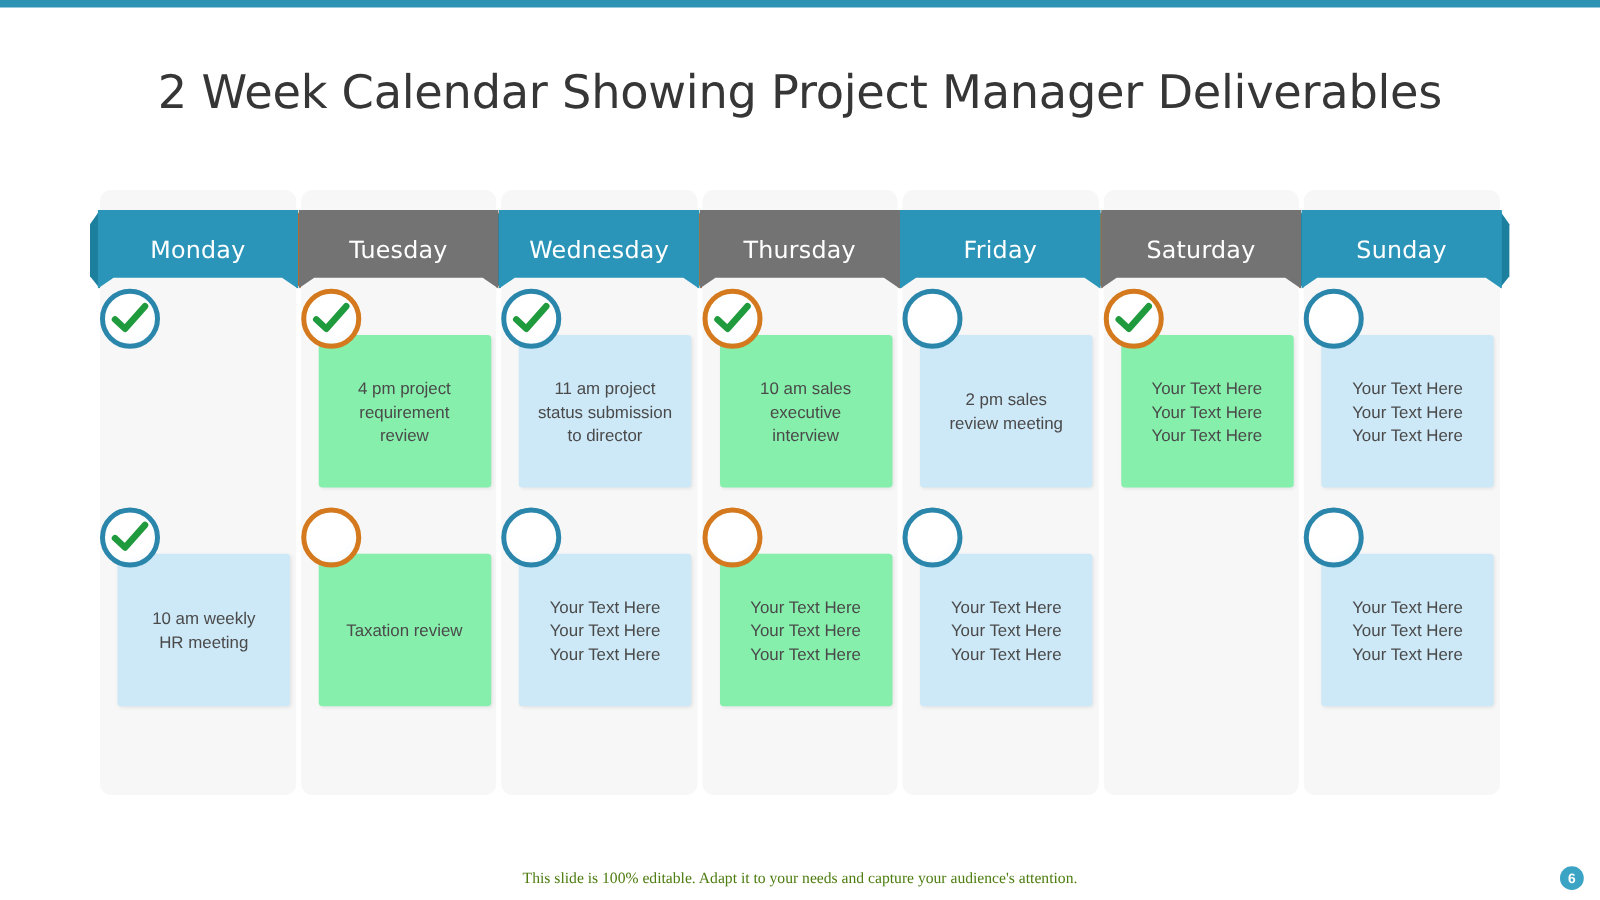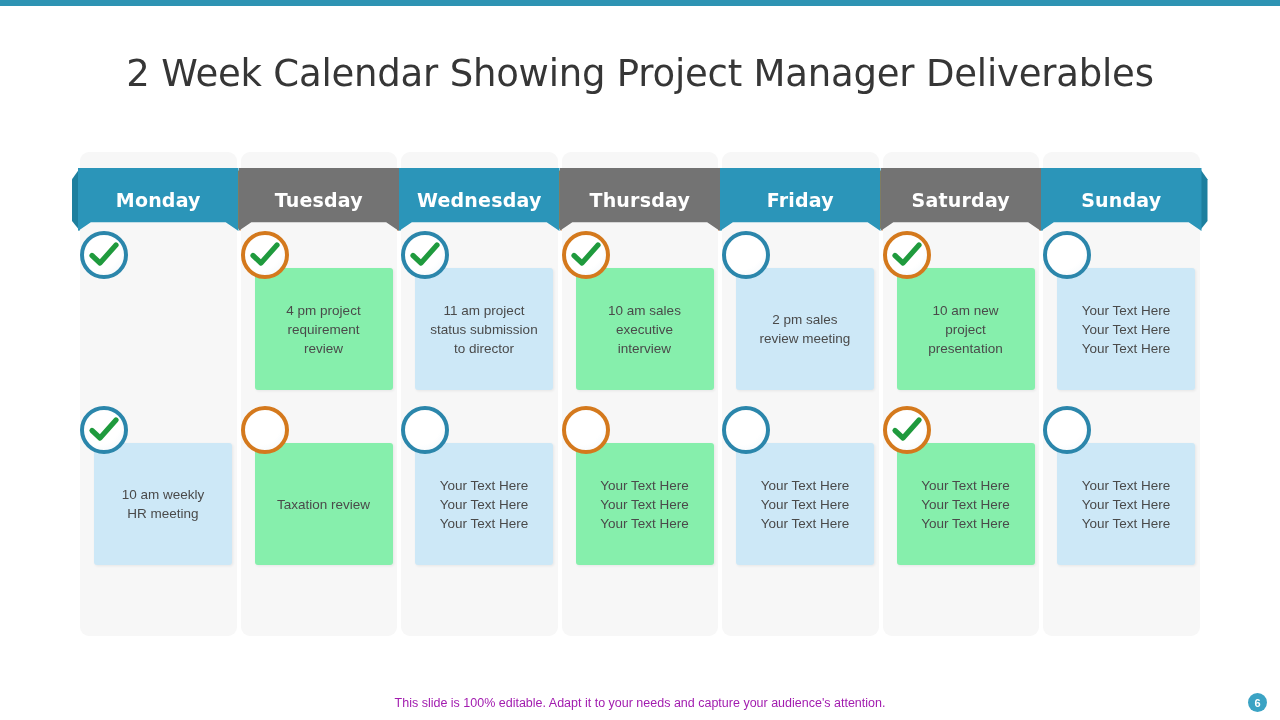--- a/index.html
+++ b/index.html
@@ -75,21 +75,21 @@
     position: relative;
     z-index: 3;
     margin-top: 16px;
     width: 160.5px;
     height: 63px;
     display: flex;
     align-items: center;
     justify-content: center;
     color: #ffffff;
     font-size: 19px;
-    font-weight: bold;
+    font-weight: normal;
     font-family: "DejaVu Sans", sans-serif;
     letter-spacing: 0.2px;
     clip-path: polygon(
       0% 0%, 100% 0%,
       100% 100%, 92% 86%,
       8% 86%, 0% 100%
     );
   }
   .ribbon.blue   { background: #2b95b9; }
   .ribbon.orange { background: #737373; }
@@ -173,22 +173,22 @@
   }
 
   
   .footer-note {
     position: absolute;
     bottom: 10px;
     left: 0;
     width: 1280px;
     text-align: center;
     font-size: 12.5px;
-    color: #a21caf;
-    font-family: Liberation Sans, sans-serif;
+    color: #4d7c0f;
+    font-family: Liberation Serif, serif;
   }
 
   .page-badge {
     position: absolute;
     right: 13px;
     bottom: 8px;
     width: 19px;
     height: 19px;
     border-radius: 50%;
     background: #3ba3c4;
@@ -372,34 +372,20 @@
       <div class="col-card"></div>
       <div class="ribbon-wing left wing-orange"></div>
       <div class="ribbon-wing right wing-orange"></div>
       <div class="ribbon orange">
         <span>Saturday</span>
       </div>
       <div class="cells">
         <div class="cell">
           <div class="cell-box orange">
             <div>
-              <div>10 am new</div>
-              <div>project</div>
-              <div>presentation</div>
-            </div>
-          </div>
-          <div class="status-circle ring-orange">
-            <svg class="check-mark" viewBox="0 0 34 34" xmlns="http://www.w3.org/2000/svg">
-              <path d="M5 17.5 L13 25 L29 7" fill="none" stroke="#1f9a3d" stroke-width="5.2" stroke-linecap="round" stroke-linejoin="round"></path>
-            </svg>
-          </div>
-        </div>
-        <div class="cell">
-          <div class="cell-box orange">
-            <div>
               <div>Your Text Here</div>
               <div>Your Text Here</div>
               <div>Your Text Here</div>
             </div>
           </div>
           <div class="status-circle ring-orange">
             <svg class="check-mark" viewBox="0 0 34 34" xmlns="http://www.w3.org/2000/svg">
               <path d="M5 17.5 L13 25 L29 7" fill="none" stroke="#1f9a3d" stroke-width="5.2" stroke-linecap="round" stroke-linejoin="round"></path>
             </svg>
           </div>

